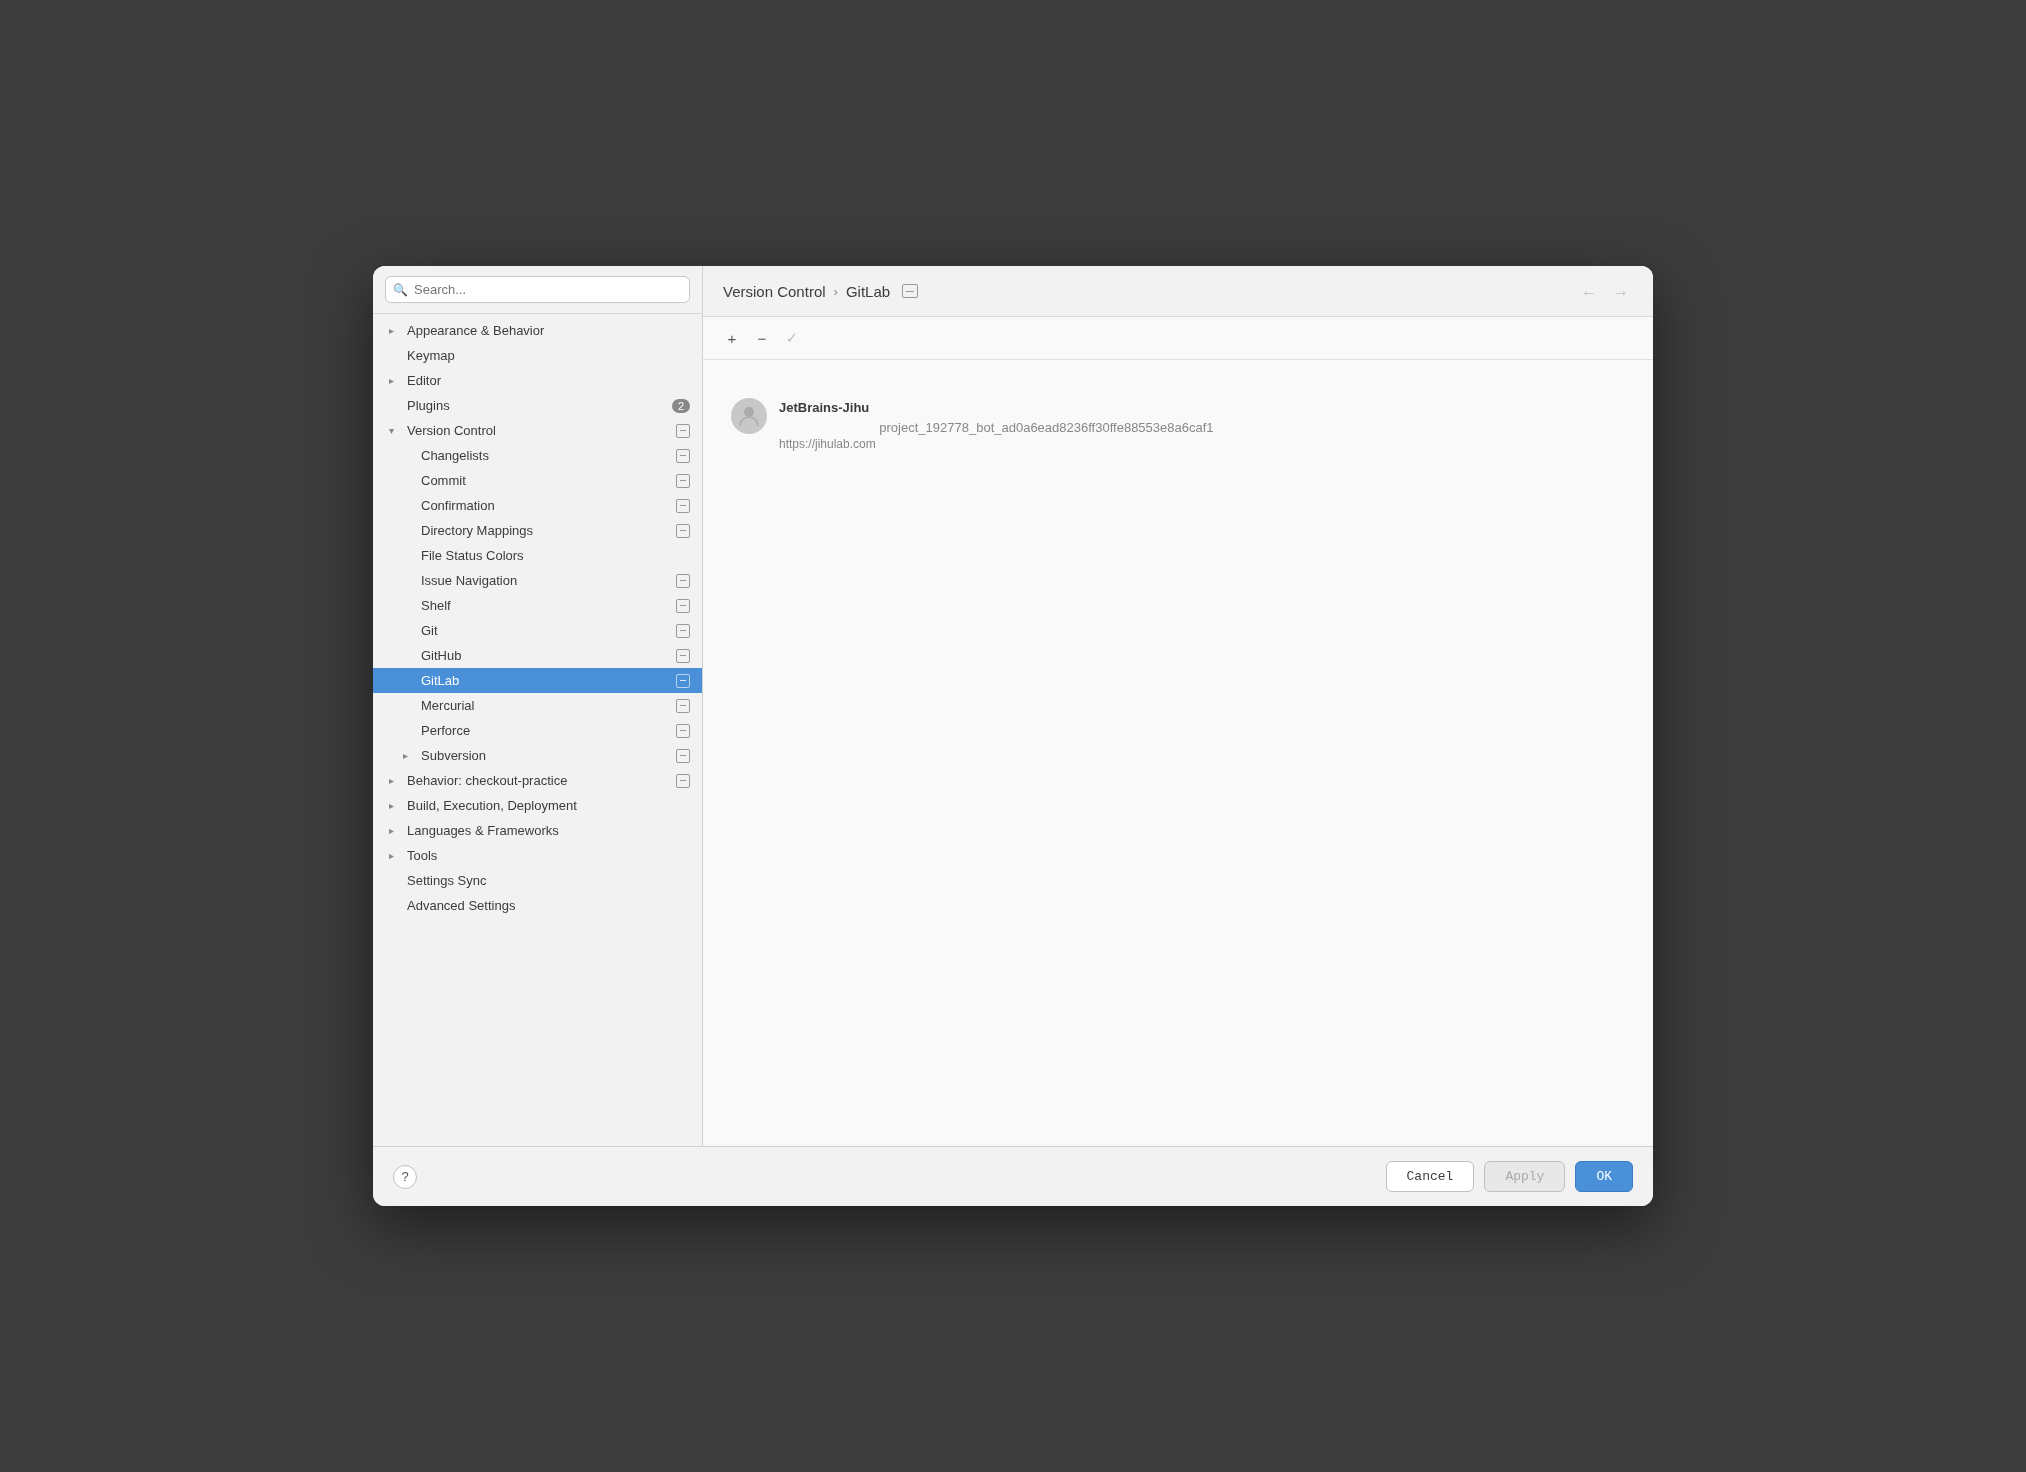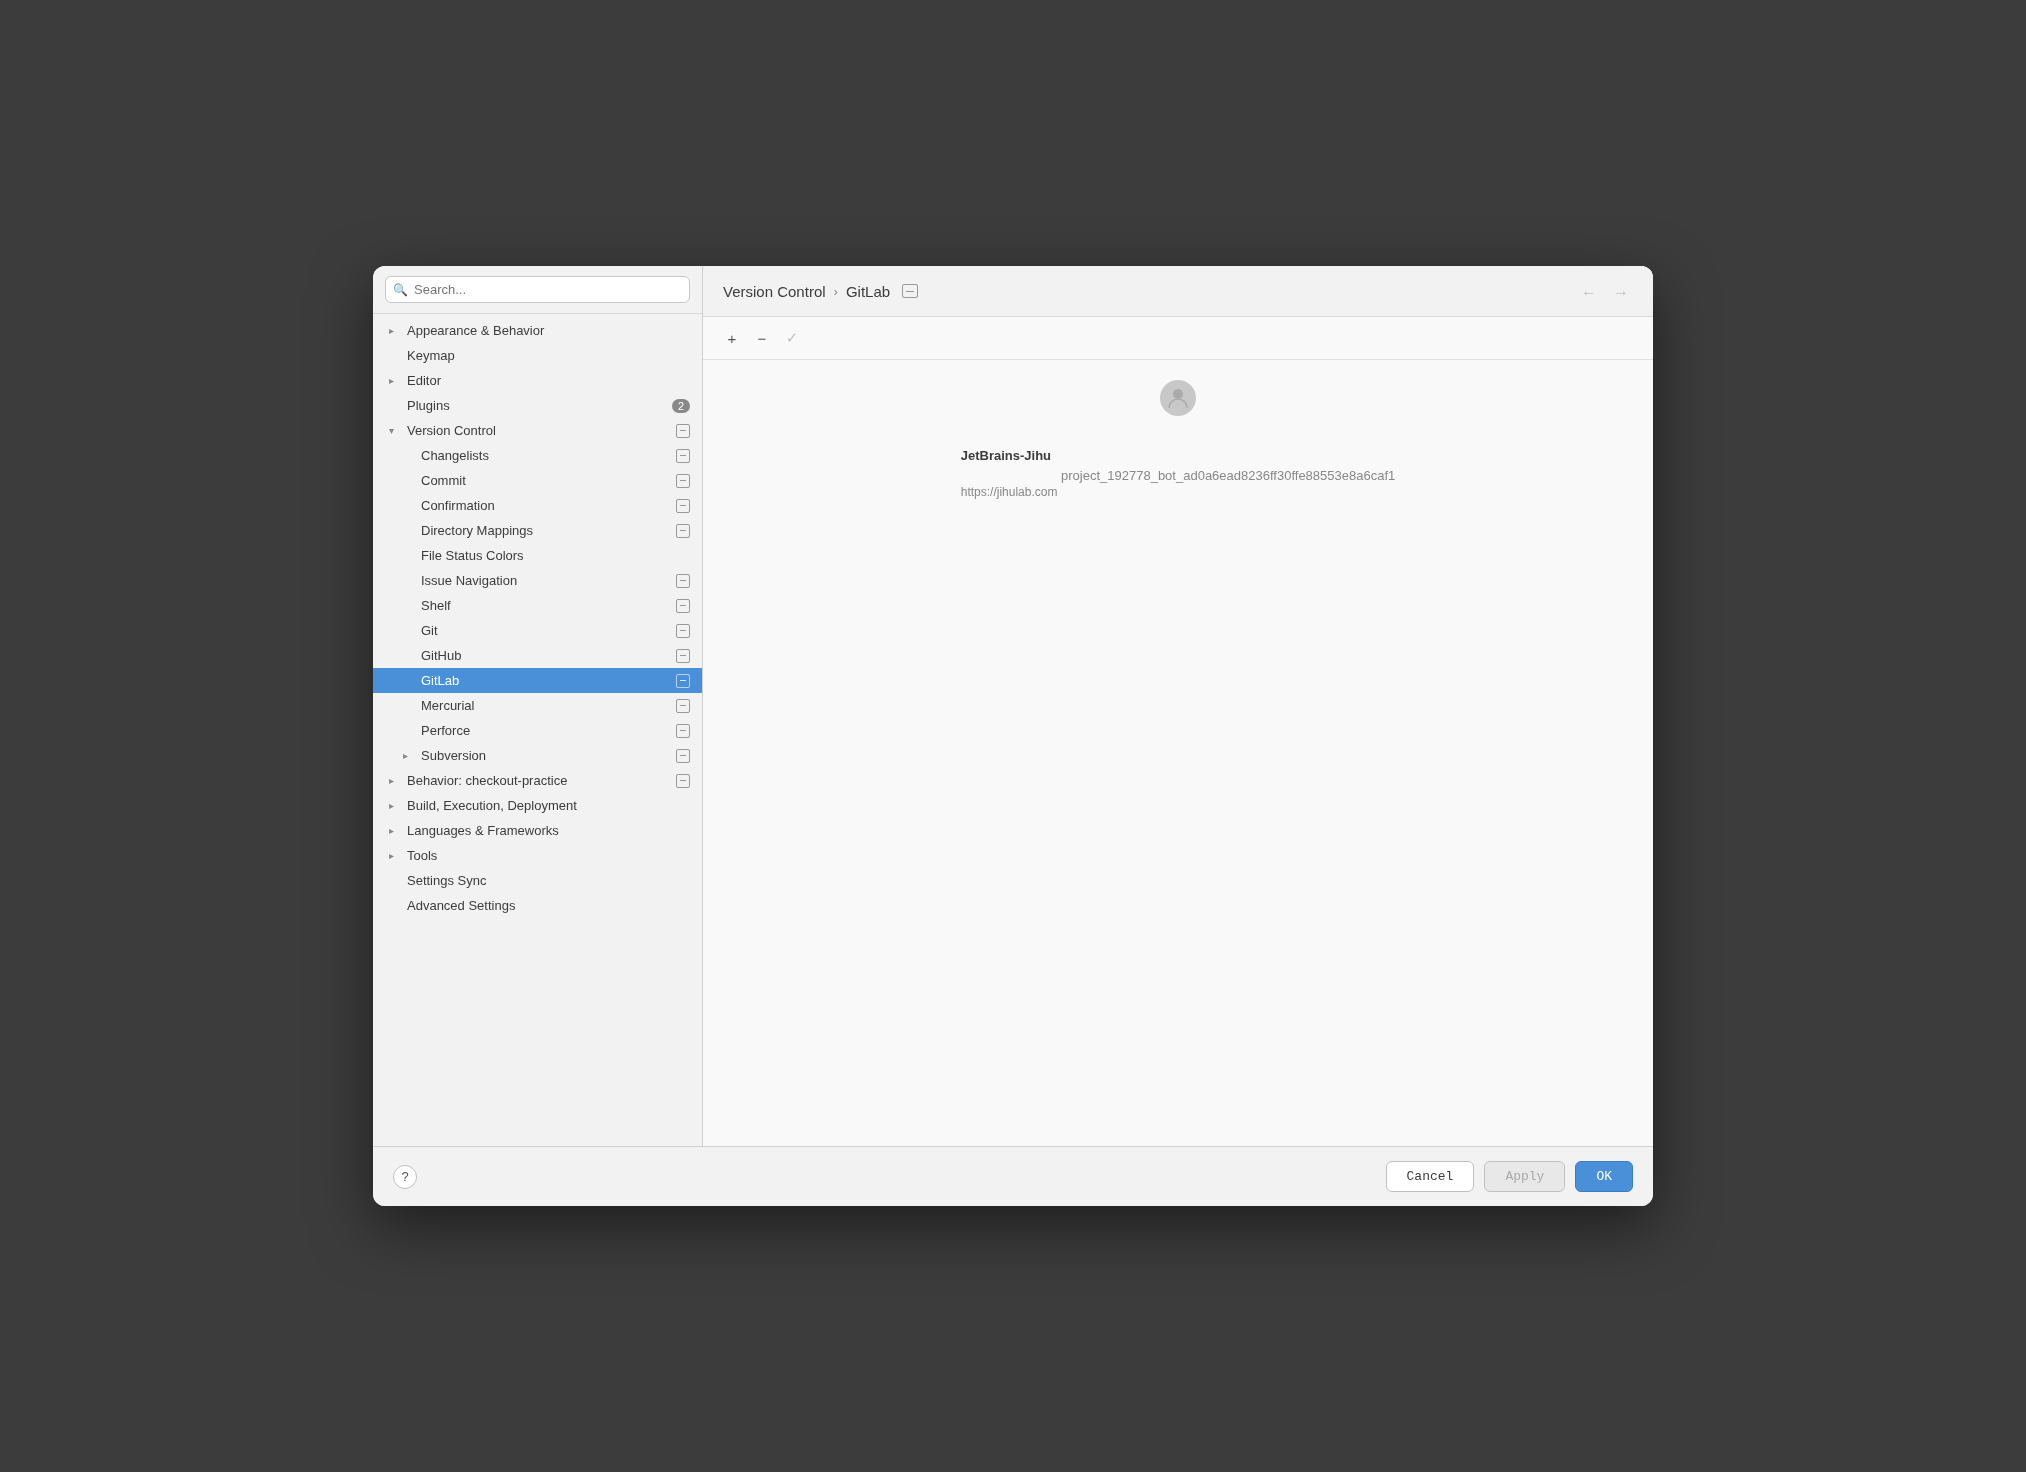--- a/index.html
+++ b/index.html
@@ -240,21 +240,20 @@
       overflow-y: auto;
       padding: 12px 16px;
     }
     
     .account-item {
       display: flex;
       align-items: center;
       padding: 8px 12px;
       gap: 12px;
       border-radius: 4px;
-      flex-direction: column;
     }
     .avatar {
       width: 36px;
       height: 36px;
       border-radius: 50%;
       background: #c8c8c8;
       display: flex;
       align-items: center;
       justify-content: center;
       color: #888;

